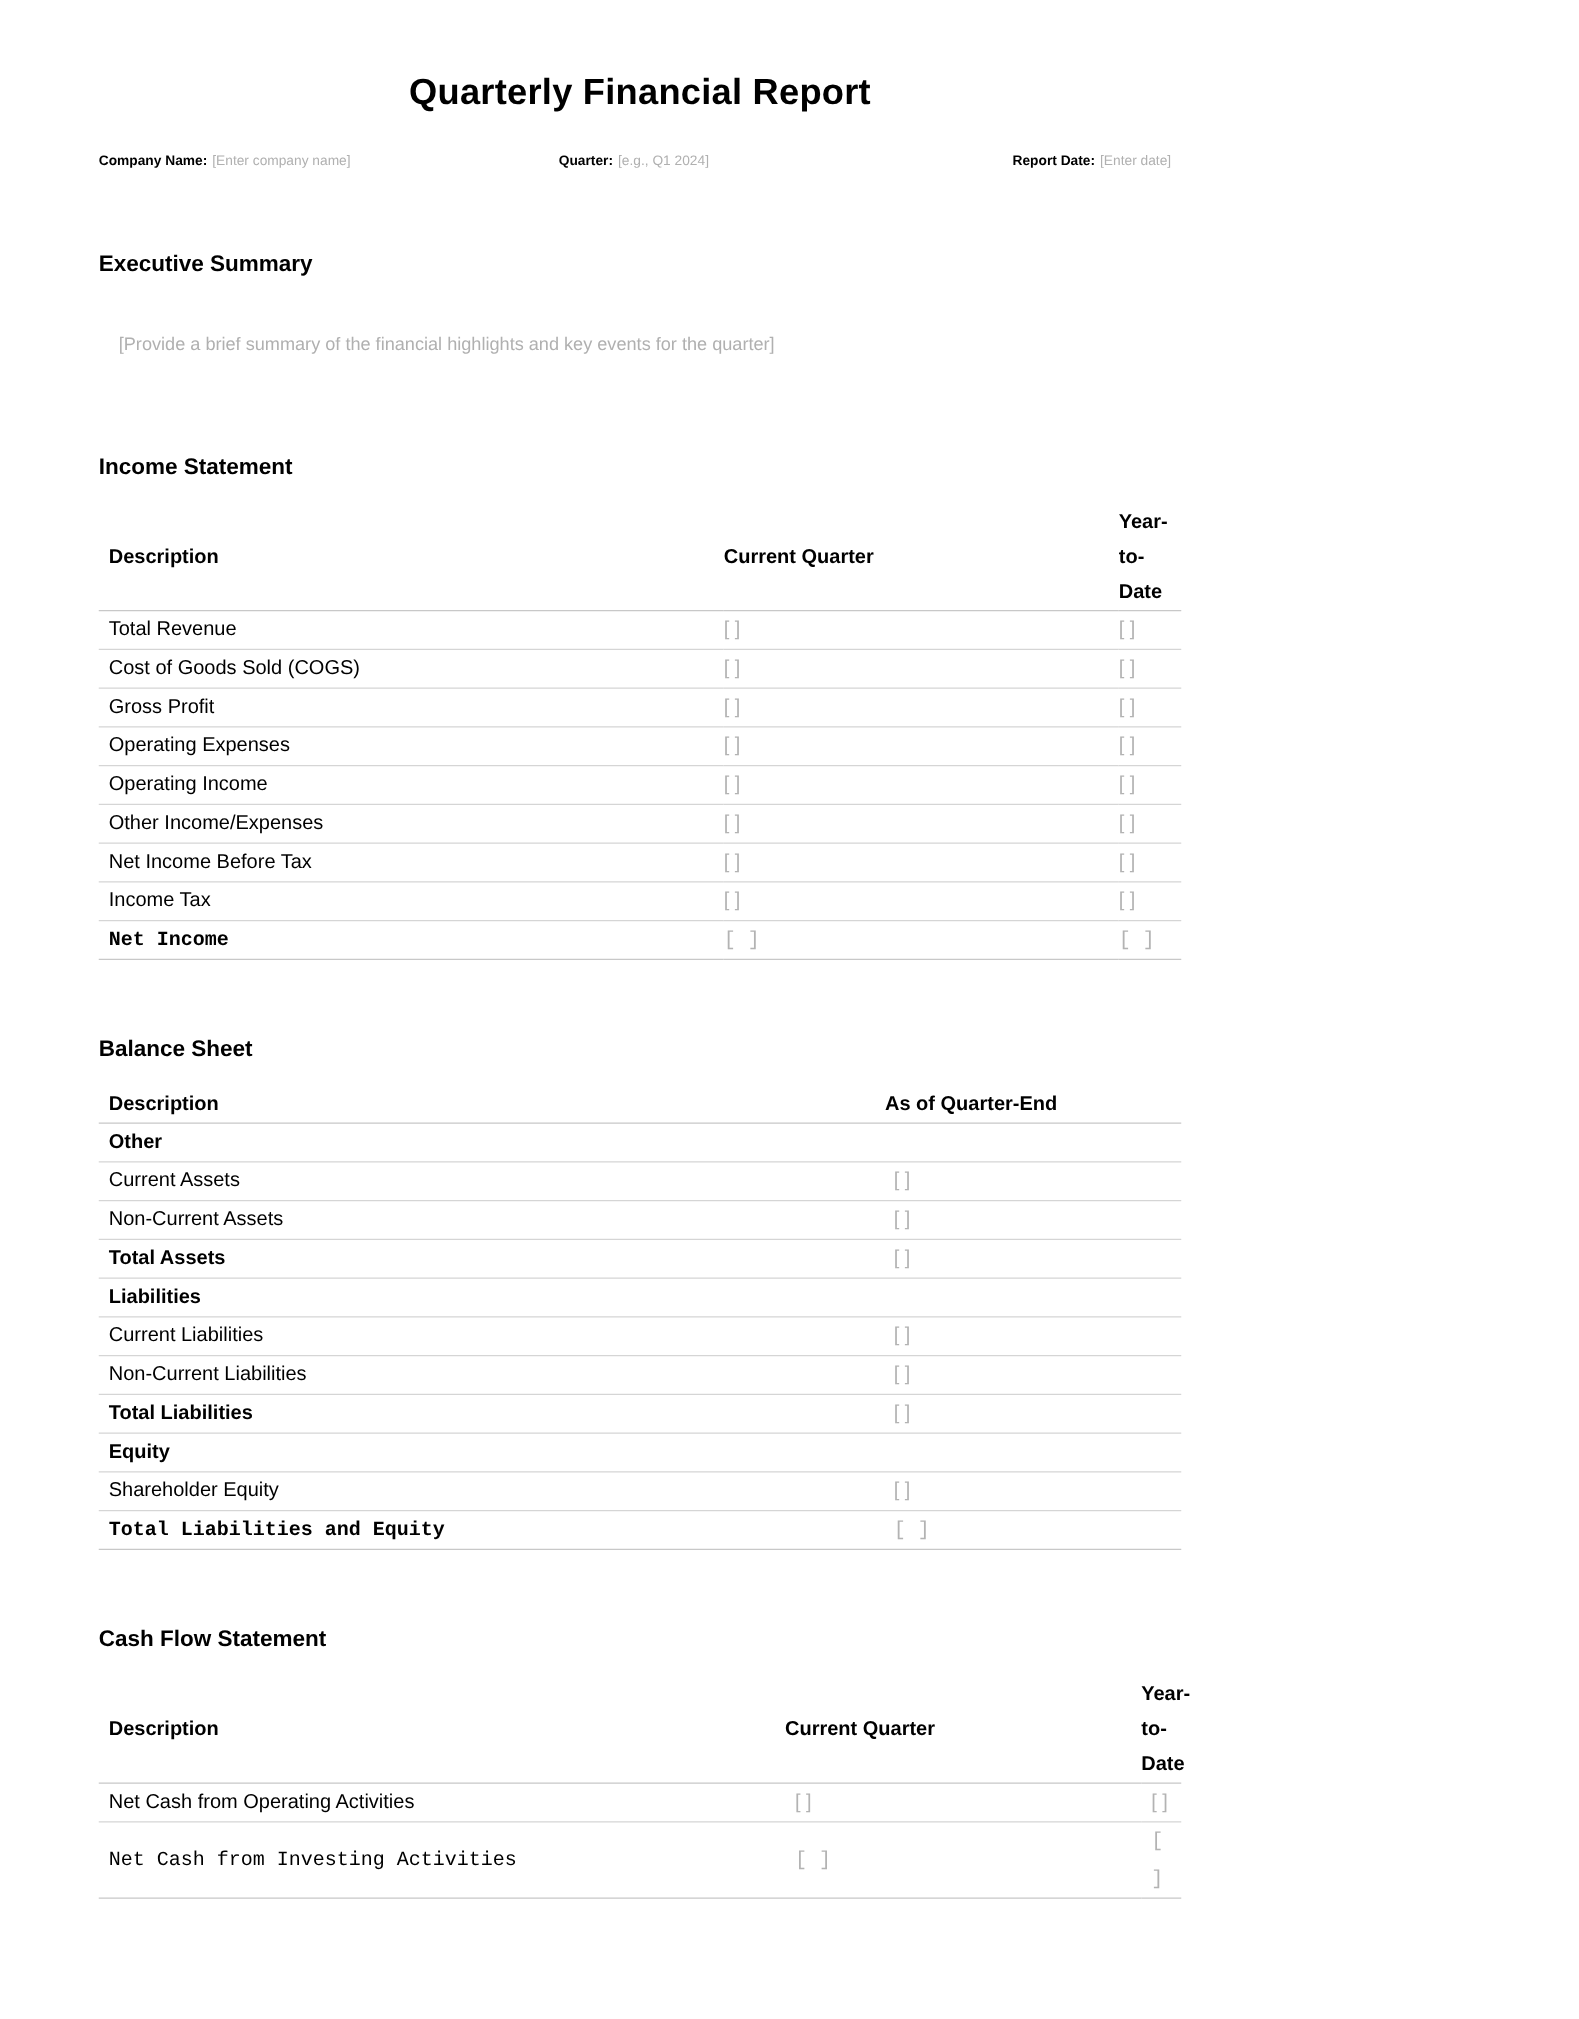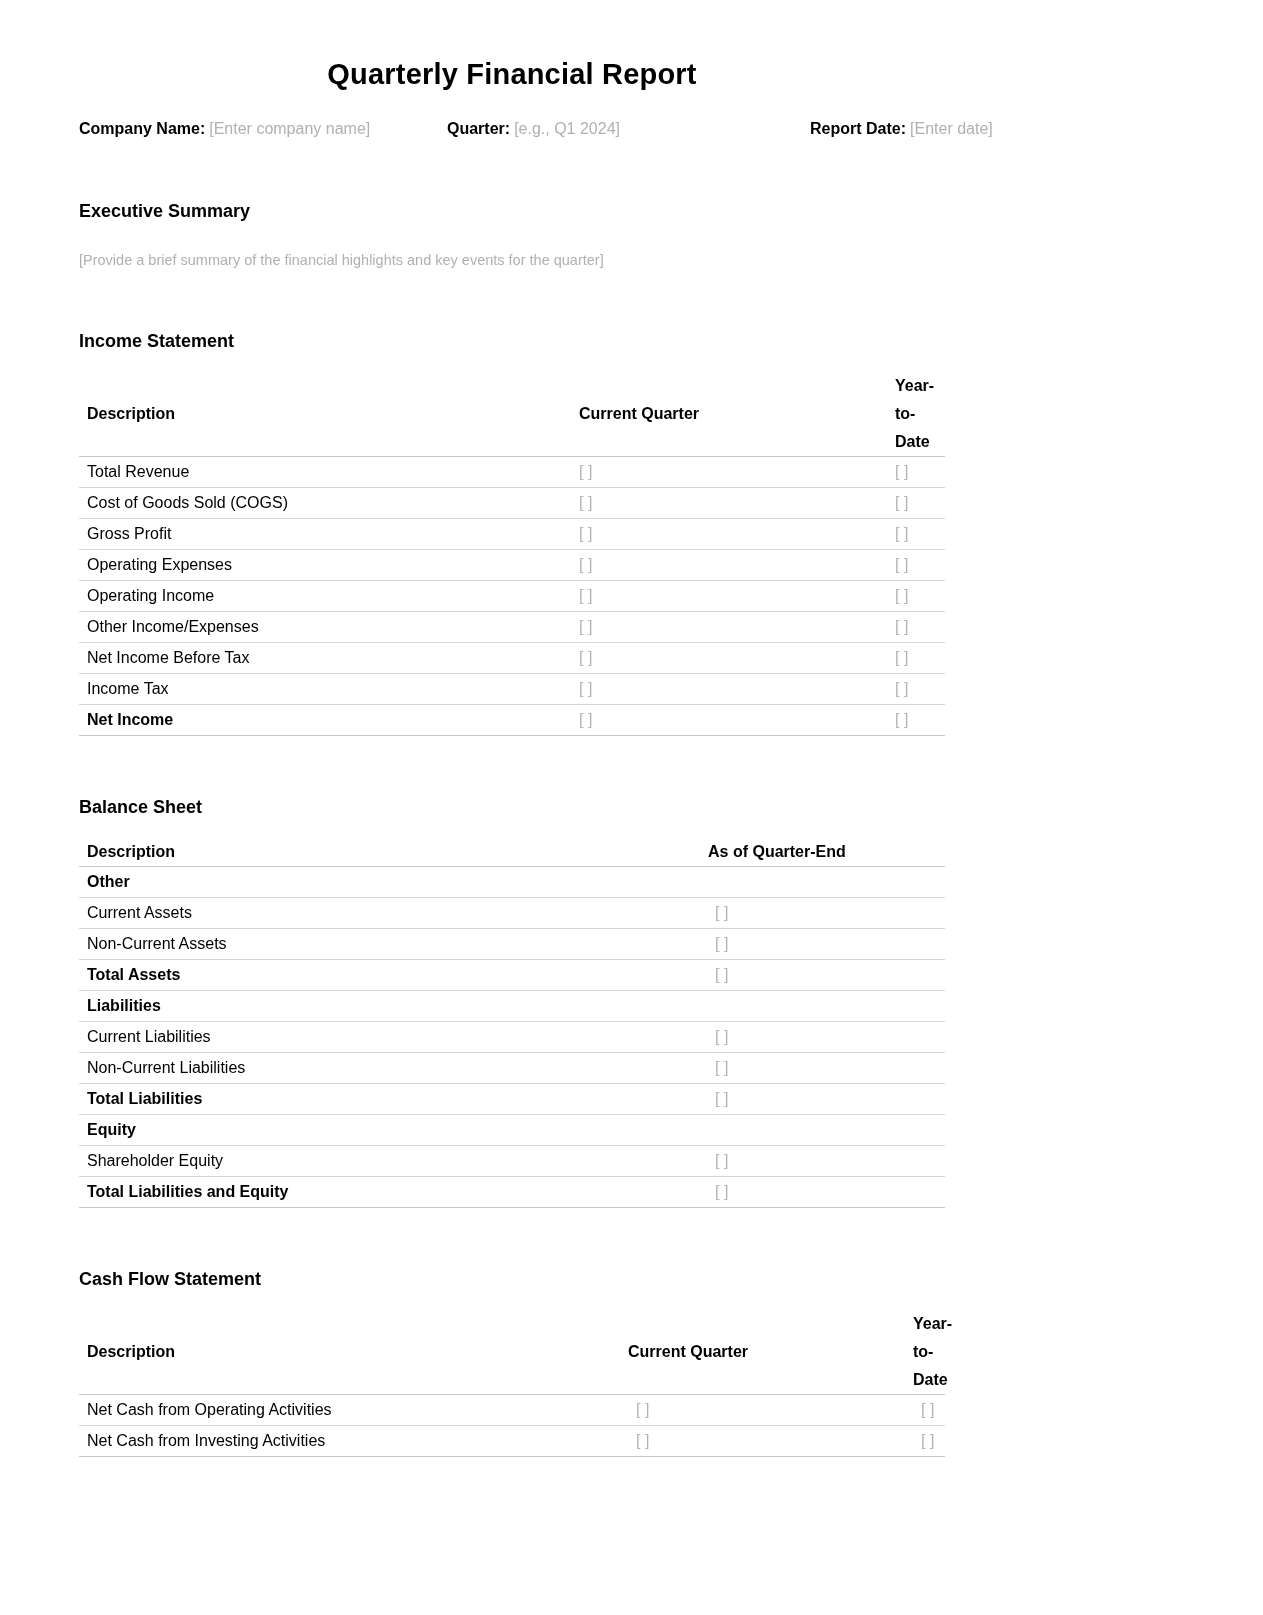--- a/index.html
+++ b/index.html
@@ -29,21 +29,21 @@
     font-weight: bold;
     text-align: center;
     letter-spacing: 0.2px;
   }
 
   
   .meta-row {
     position: relative;
     height: 22px;
     margin-top: 27px;
-    font-size: 16px;
+    font-size: 11px;
   }
   .meta-field {
     position: absolute;
     top: 0;
     white-space: nowrap;
     line-height: 22px;
   }
   .meta-field.company { left: 0px; }
   .meta-field.quarter { left: 368px; }
   .meta-field.reportdate { left: 731px; }
@@ -58,21 +58,21 @@
 
   
   .section-heading {
     margin: 0;
     font-size: 18px;
     font-weight: bold;
     line-height: 26px;
   }
   .summary-section { padding-top: 58px; }
   .summary-text {
-    margin: 0;
+    margin: 16px;
     padding-top: 26px;
     font-size: 14.5px;
     color: #b0b0b0;
     line-height: 20px;
   }
 
   .table-section { padding-top: 58px; }
   .table-section .section-heading { margin-bottom: 18px; }
 
   
@@ -96,20 +96,21 @@
     font-weight: bold;
     border-bottom: 1px solid #c8c8c8;
     height: 28px;
     line-height: 28px;
   }
   table.fin tbody tr {
     border-bottom: 1px solid #d5d5d5;
   }
   table.fin tbody tr:last-child {
     border-bottom: 1px solid #c8c8c8;
+    font-family: Liberation Mono, monospace;
   }
   table.fin td.desc { padding-left: 8px; }
   table.fin th.desc { padding-left: 8px; }
   tr.bold-row td.desc { font-weight: bold; }
   tr.group-row td.desc { font-weight: bold; }
   .ph {
     color: #b3b3b3;
   }
 
   

